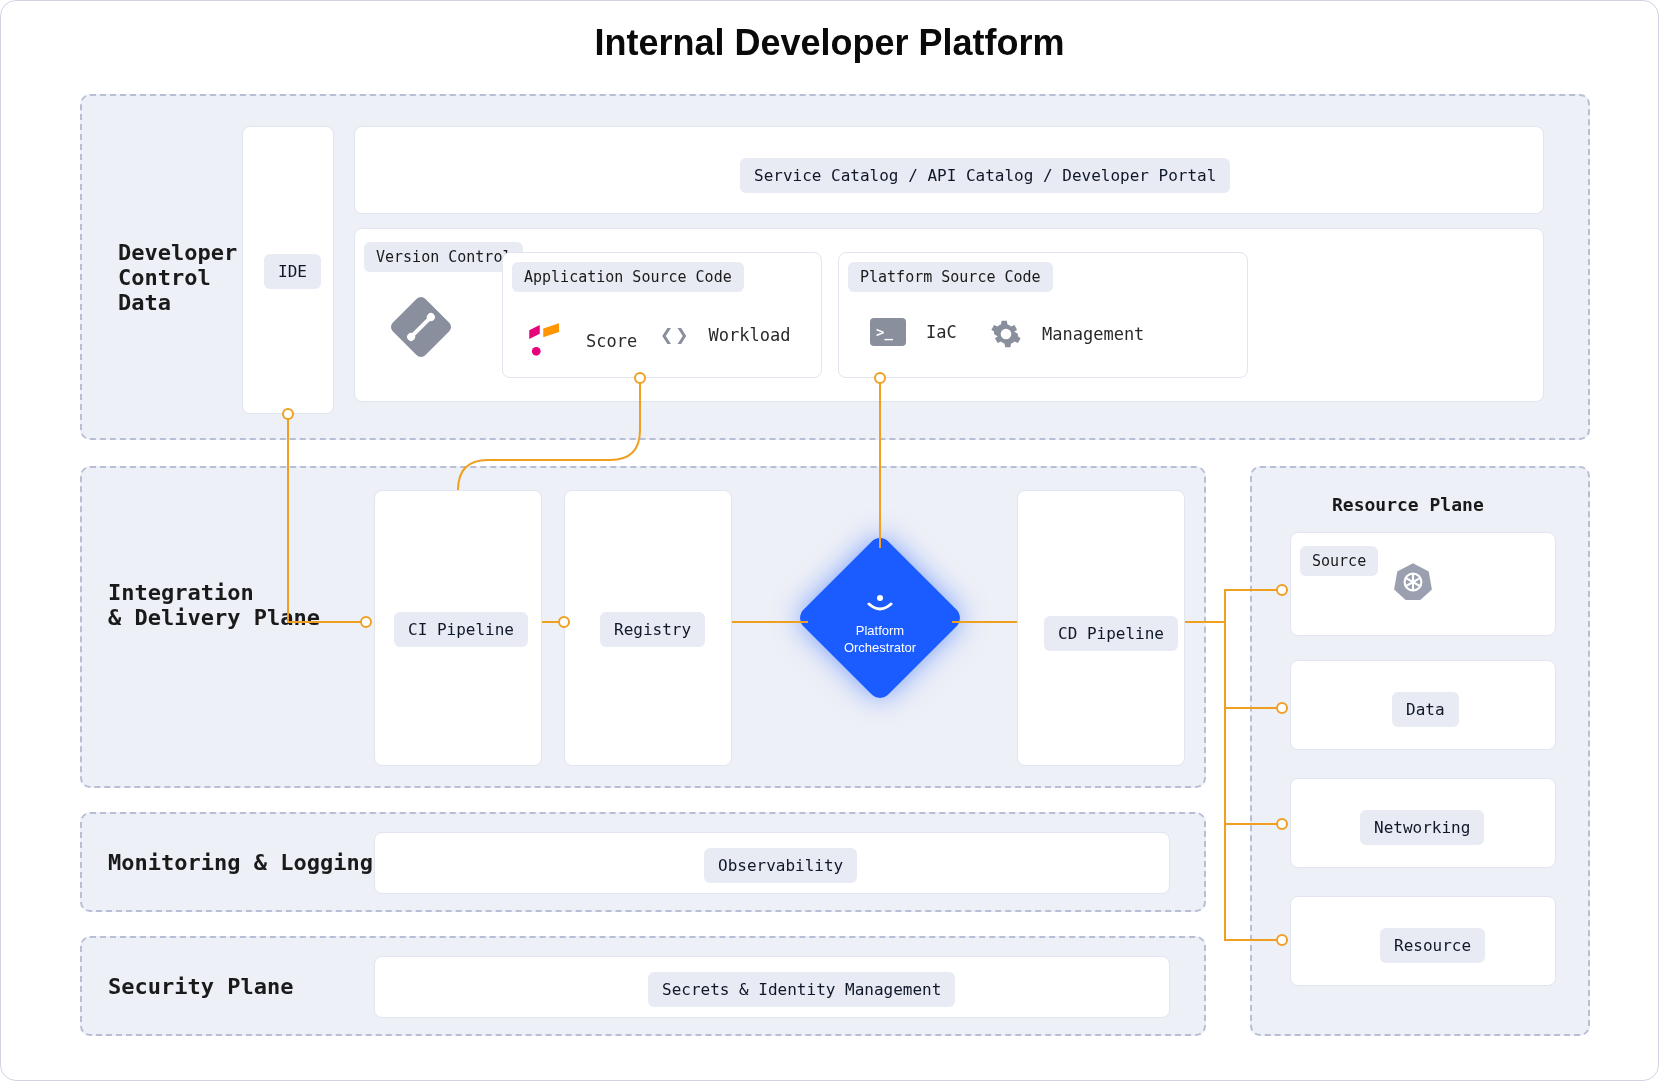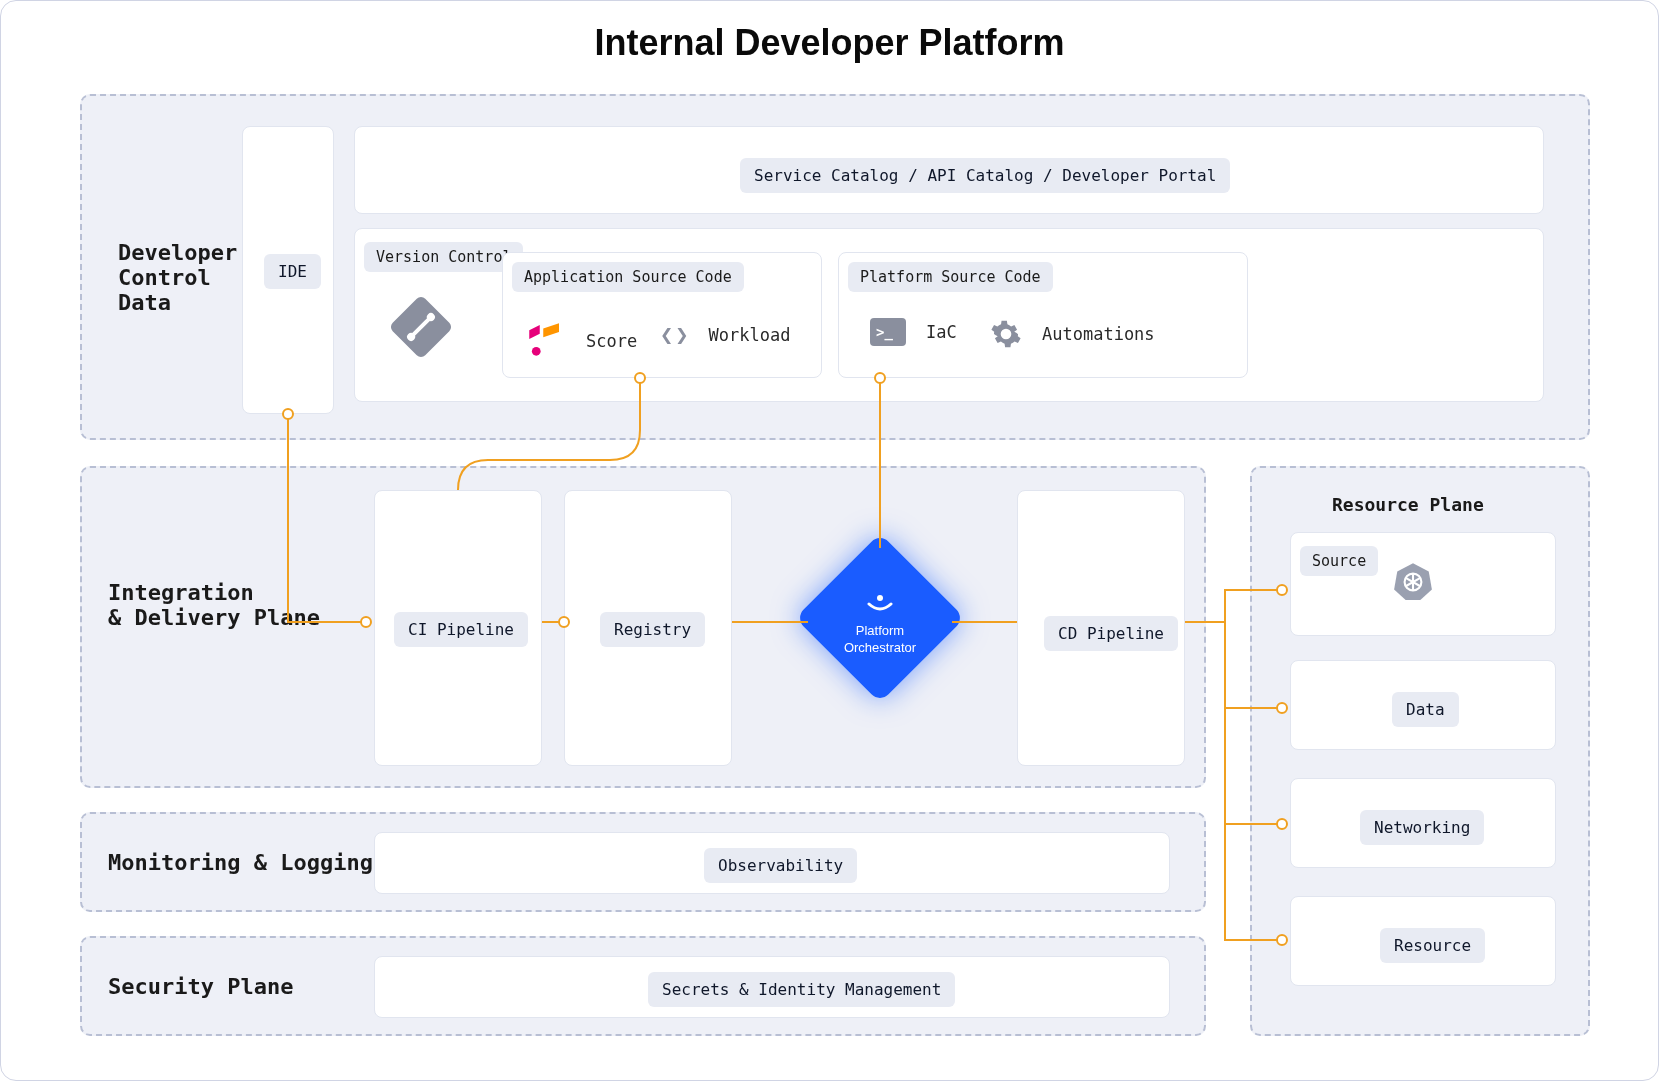--- a/index.html
+++ b/index.html
@@ -177,21 +177,21 @@
 <div class="icon-label" style="left:870px; top:318px;">
   <span class="terminal-icon">&gt;_</span>
   <span>IaC</span>
 </div>
 <div class="icon-label" style="left:990px; top:318px;">
   <span class="gear-icon">
     <svg viewBox="0 0 24 24" fill="#8a8f9e">
         <path d="M12 8a4 4 0 100 8 4 4 0 000-8zm9 4a9 9 0 01-.14 1.6l2.1 1.64-2 3.46-2.48-1a9 9 0 01-2.77 1.6l-.38 2.7h-4l-.38-2.7a9 9 0 01-2.77-1.6l-2.48 1-2-3.46 2.1-1.64A9 9 0 013 12a9 9 0 01.14-1.6L1.04 8.76l2-3.46 2.48 1a9 9 0 012.77-1.6L8.67 2h4l.38 2.7a9 9 0 012.77 1.6l2.48-1 2 3.46-2.1 1.64A9 9 0 0121 12z"></path>
       </svg>
   </span>
-  <span>Automations</span>
+  <span>Management</span>
 </div>
 
 <div class="plane" style="left:80px; top:466px; width:1126px; height:322px;"></div>
 <div class="plane-label" style="left:108px; top:580px;">
   <div>Integration</div>
   <div>&amp; Delivery Plane</div>
 </div>
 
 <div class="card" style="left:374px; top:490px; width:168px; height:276px;"></div>
 <div class="chip" style="left:394px; top:612px;">CI Pipeline</div>

